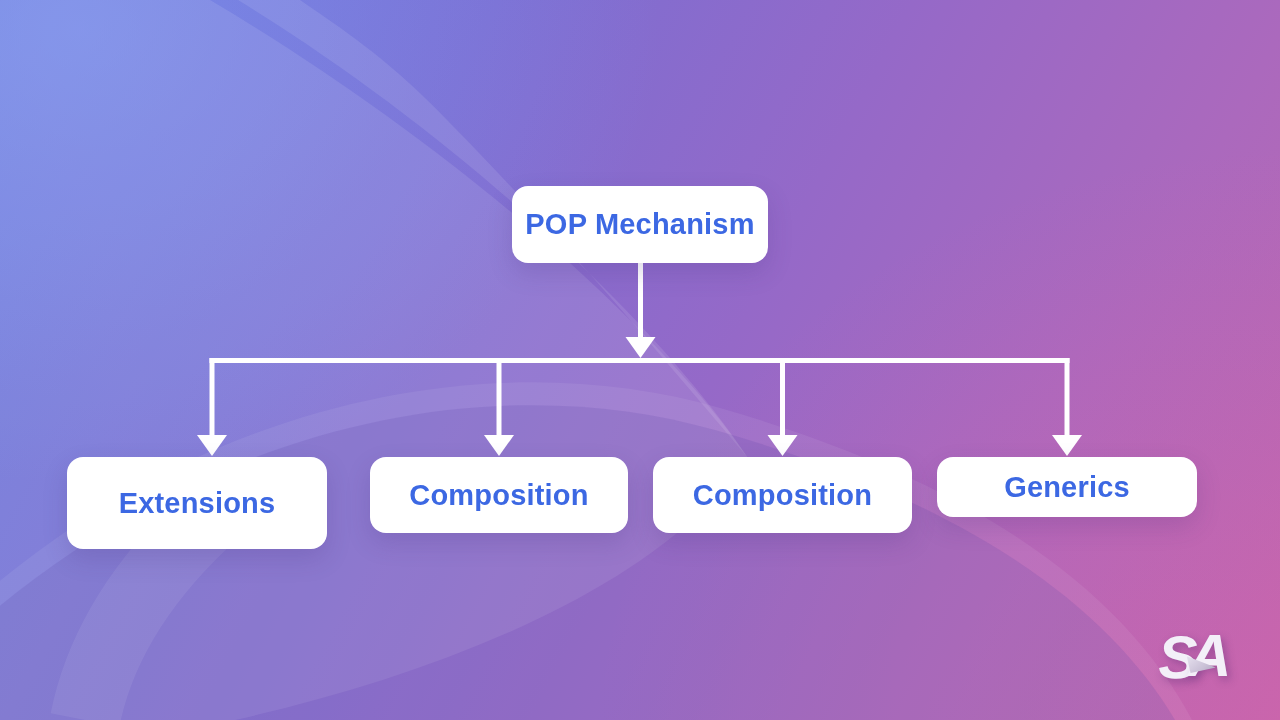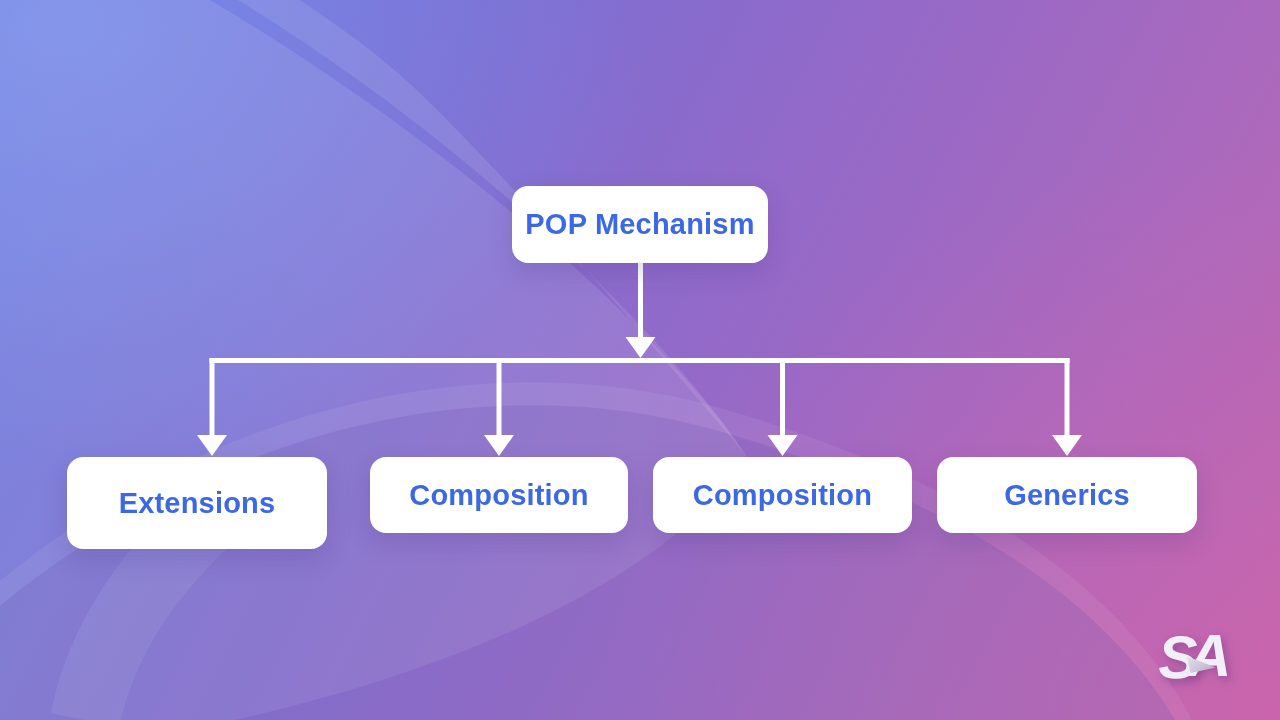--- a/index.html
+++ b/index.html
@@ -28,21 +28,21 @@
     color:var(--node-text,#3c68e3);
     font-size:29px;
     font-weight:600;
     letter-spacing:0.2px;
     white-space:nowrap;
   }
   .node-root{left:512px;top:186px;width:256px;height:77px;}
   .node-c0{left:67px; top:457px;width:260px;height:92px;}
   .node-c1{left:370px;top:457px;width:258px;height:76px;}
   .node-c2{left:653px;top:457px;width:259px;height:76px;}
-  .node-c3{left:937px;top:457px;width:260px;height:76px;}
+  .node-c3{left:937px;top:457px;width:260px;height:60px;}
   .watermark{
     position:absolute;right:36px;bottom:30px;
     width:86px;height:64px;
     pointer-events:none;
   }
   .watermark .letter{
     position:absolute;
     font-style:italic;
     font-weight:800;
     font-size:60px;

